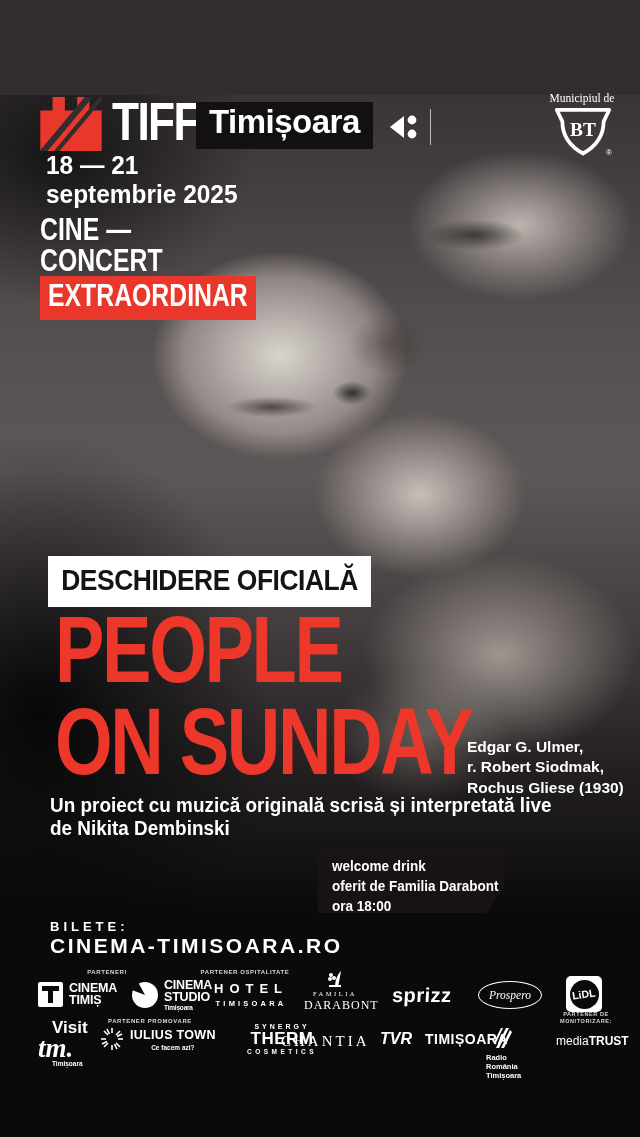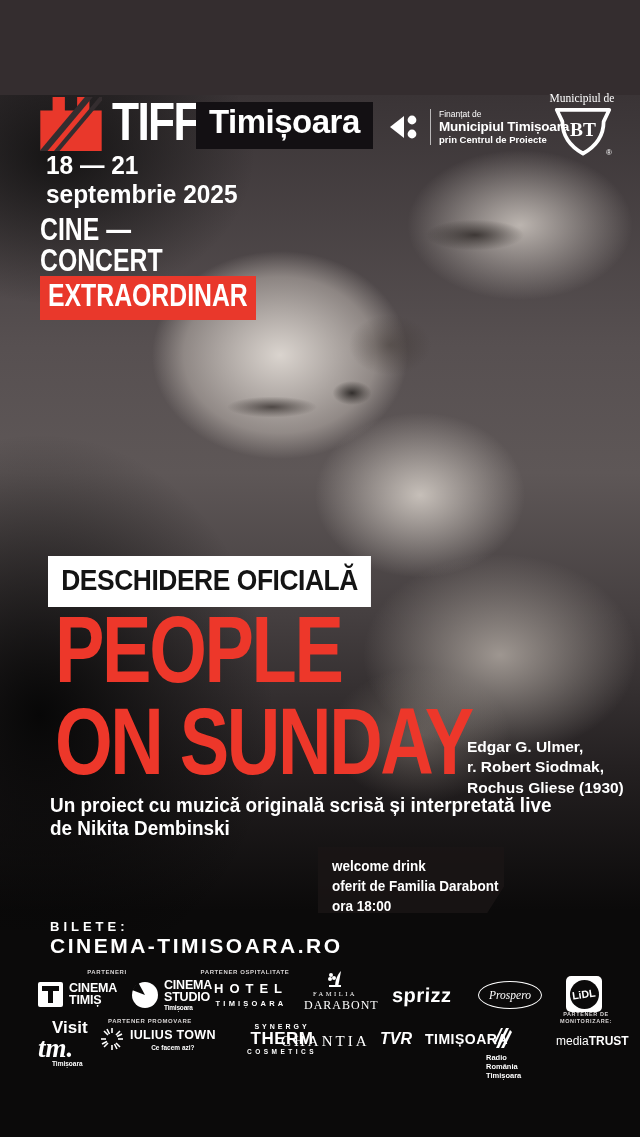--- a/index.html
+++ b/index.html
@@ -120,25 +120,20 @@
     <div>septembrie 2025</div>
   </div>
 
   <div class="abs funding">
     <svg width="34" height="34" viewBox="0 0 34 34">
       <polygon fill="#fff" points="2,17 16,6 16,28"></polygon>
       <circle fill="#fff" cx="24" cy="10" r="4.4"></circle>
       <circle fill="#fff" cx="24" cy="24" r="4.4"></circle>
     </svg>
     <div class="divider"></div>
-    <div>
-      <div class="t1">Finanțat de</div>
-      <div class="t2">Municipiul Timișoara</div>
-      <div class="t3">prin Centrul de Proiecte</div>
-    </div>
   </div>
 
   <div class="abs presented-label">Municipiul de</div>
   <svg class="abs bt-shield" width="64" height="50" viewBox="0 0 100 80">
     <path d="M8,6 H92 L83,25 C83,52 64,68 50,76 C36,68 17,52 17,25 Z" fill="none" stroke="#fff" stroke-width="6" stroke-linejoin="round"></path>
     <text x="50" y="48" text-anchor="middle" font-size="31" font-weight="bold" font-family="Liberation Serif, serif" fill="#fff">BT</text>
   </svg>
   <div class="abs bt-reg">®</div>
 
   <div class="abs cine-line">CINE —</div>

